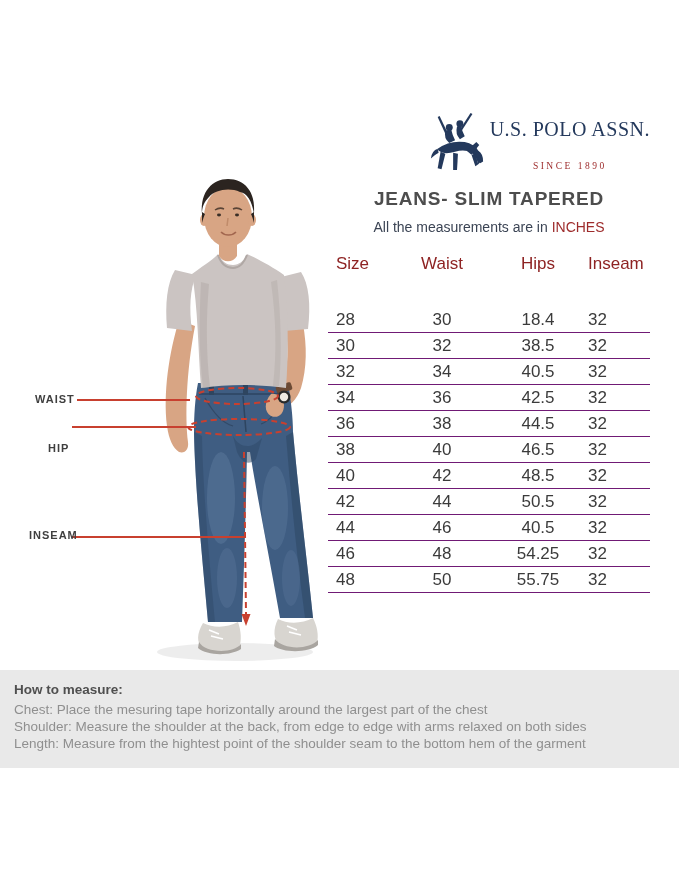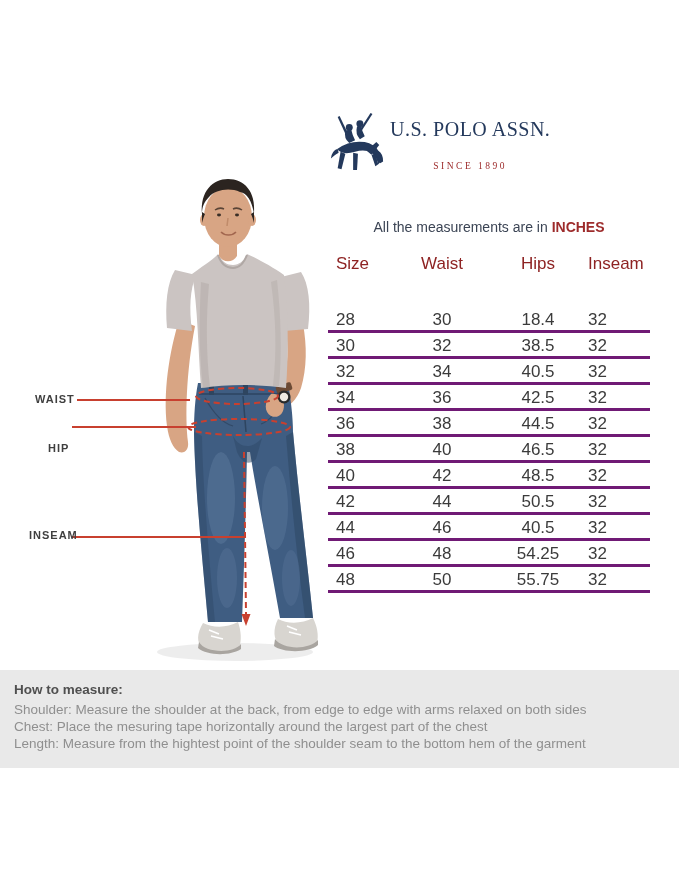--- a/index.html
+++ b/index.html
@@ -1,47 +1,47 @@
 <!DOCTYPE html>
 <html style="--brand-navy: #24395c; --brand-red: #9d2b2b; --table-header-red: #8e2323; --annotation-red: #c8402f; --title-gray: #4d4d4d; --panel-gray: #e9e9e9;"><head>
 <meta charset="utf-8">
 <style>
   html,body{margin:0;padding:0;background:#fff;}
   #canvas{
     position:relative;width:679px;height:878px;background:#ffffff;overflow:hidden;
     font-family:"Liberation Sans",sans-serif;
   }
   
-  .brand{position:absolute;left:328px;top:110px;width:322px;display:flex;justify-content:flex-start;align-items:center;}
+  .brand{position:absolute;left:328px;top:110px;width:322px;display:flex;justify-content:flex-end;align-items:center;}
   .brand .icon{width:58px;height:68px;margin-right:4px;flex:0 0 auto;}
   .brand .wordwrap{text-align:center;}
   .wordmark{
     font-family:"Liberation Serif",serif;font-size:20px;letter-spacing:0.5px;
     color:var(--brand-navy,#25395c);white-space:nowrap;
   }
   .since{
     font-family:"Liberation Serif",serif;font-size:9.5px;letter-spacing:2.5px;
     color:var(--brand-red,#9d2b2b);margin-top:20px;
   }
   .title{
     position:absolute;left:328px;top:188px;width:322px;text-align:center;
     font-size:19px;font-weight:bold;letter-spacing:0.8px;color:var(--title-gray,#4d4d4d);white-space:nowrap;
   }
   .subtitle{
     position:absolute;left:328px;top:219px;width:322px;text-align:center;
     font-size:14px;color:#3b4454;white-space:nowrap;
   }
-  .subtitle .unit{color:var(--brand-red,#9d2626);font-weight:bold;}
+  .subtitle .unit{color:var(--brand-red,#9d2626);font-weight:normal;}
   
   .sizetable{position:absolute;left:328px;top:253px;width:322px;}
   .thead,.trow{display:grid;grid-template-columns:62px 104px 88px 68px;}
   .thead{line-height:22px;}
   .thead .cell{font-size:17px;font-weight:normal;color:var(--table-header-red,#8e2323);}
   .tbody{position:absolute;left:0;top:54px;width:322px;}
-  .trow{height:26px;line-height:25px;border-bottom:3px solid #701a75;box-sizing:border-box;}
+  .trow{height:26px;line-height:25px;border-bottom:1px solid #701a75;box-sizing:border-box;}
   .trow .cell{font-size:17px;color:#3b3b3b;}
   .cell{text-align:center;}
   .cell.c0{text-align:left;padding-left:8px;}
   .cell.c3{text-align:left;padding-left:6px;}
   
   .anno-layer{position:absolute;left:0;top:0;width:679px;height:878px;pointer-events:none;color:var(--annotation-red,#c8402f);}
   .mlabel{
     position:absolute;font-size:11px;font-weight:bold;letter-spacing:1px;color:#3f3f3f;white-space:nowrap;
   }
   #lbl-waist{left:35px;top:393px;}
@@ -156,20 +156,21 @@
         <path d="M10,40 Q4,42 3,50 Q7,46 11,44 Z"></path>
         <path d="M52,42 Q57,45 57,53 L54,55 Q52,48 49,45 Z"></path>
       </g>
     </svg>
     <div class="wordwrap">
       <div class="wordmark">U.S. POLO ASSN.</div>
       <div class="since">SINCE 1890</div>
     </div>
   </div>
 
+  <div class="title">JEANS- SLIM TAPERED</div>
   <div class="subtitle"><span>All the measurements are in </span><span class="unit">INCHES</span></div>
 
   <div class="sizetable">
     <div class="thead">
       <div class="cell c0">Size</div>
       <div class="cell c1">Waist</div>
       <div class="cell c2">Hips</div>
       <div class="cell c3">Inseam</div>
     </div>
     <div class="tbody">
@@ -237,18 +238,18 @@
           <div class="cell c0">48</div>
           <div class="cell c1">50</div>
           <div class="cell c2">55.75</div>
           <div class="cell c3">32</div>
         </div>
       </div>
   </div>
 
   <div class="panel">
     <div class="heading">How to measure:</div>
+    <div class="mline">Chest: Place the mesuring tape horizontally around the largest part of the chest</div>
     <div class="mline">Shoulder: Measure the shoulder at the back, from edge to edge with arms relaxed on both sides</div>
-    <div class="mline">Chest: Place the mesuring tape horizontally around the largest part of the chest</div>
     <div class="mline">Length: Measure from the hightest point of the shoulder seam to the bottom hem of the garment</div>
   </div>
 
 </div>
 
 </body></html>

